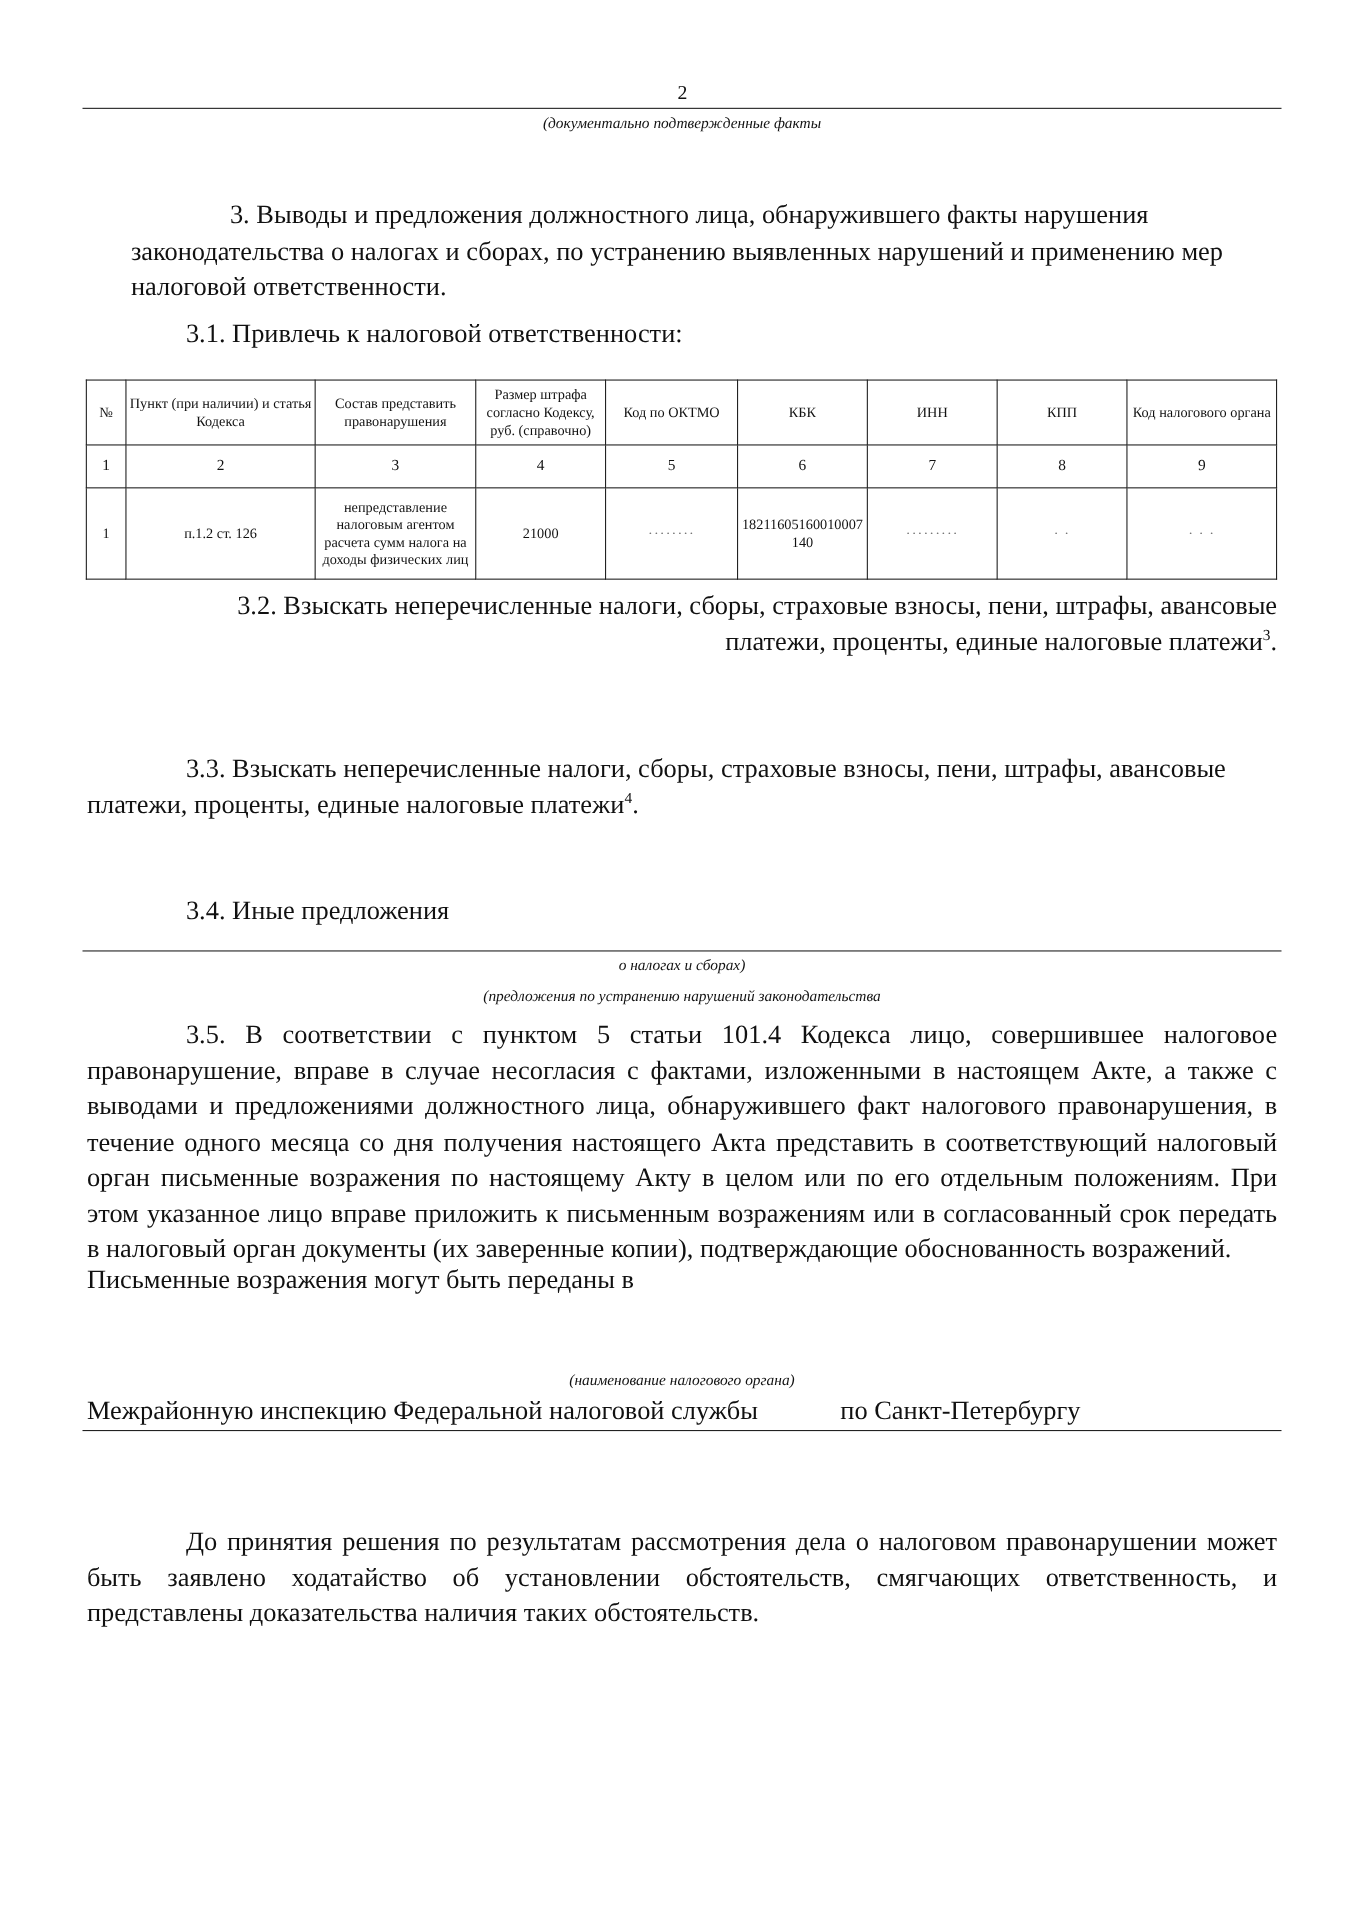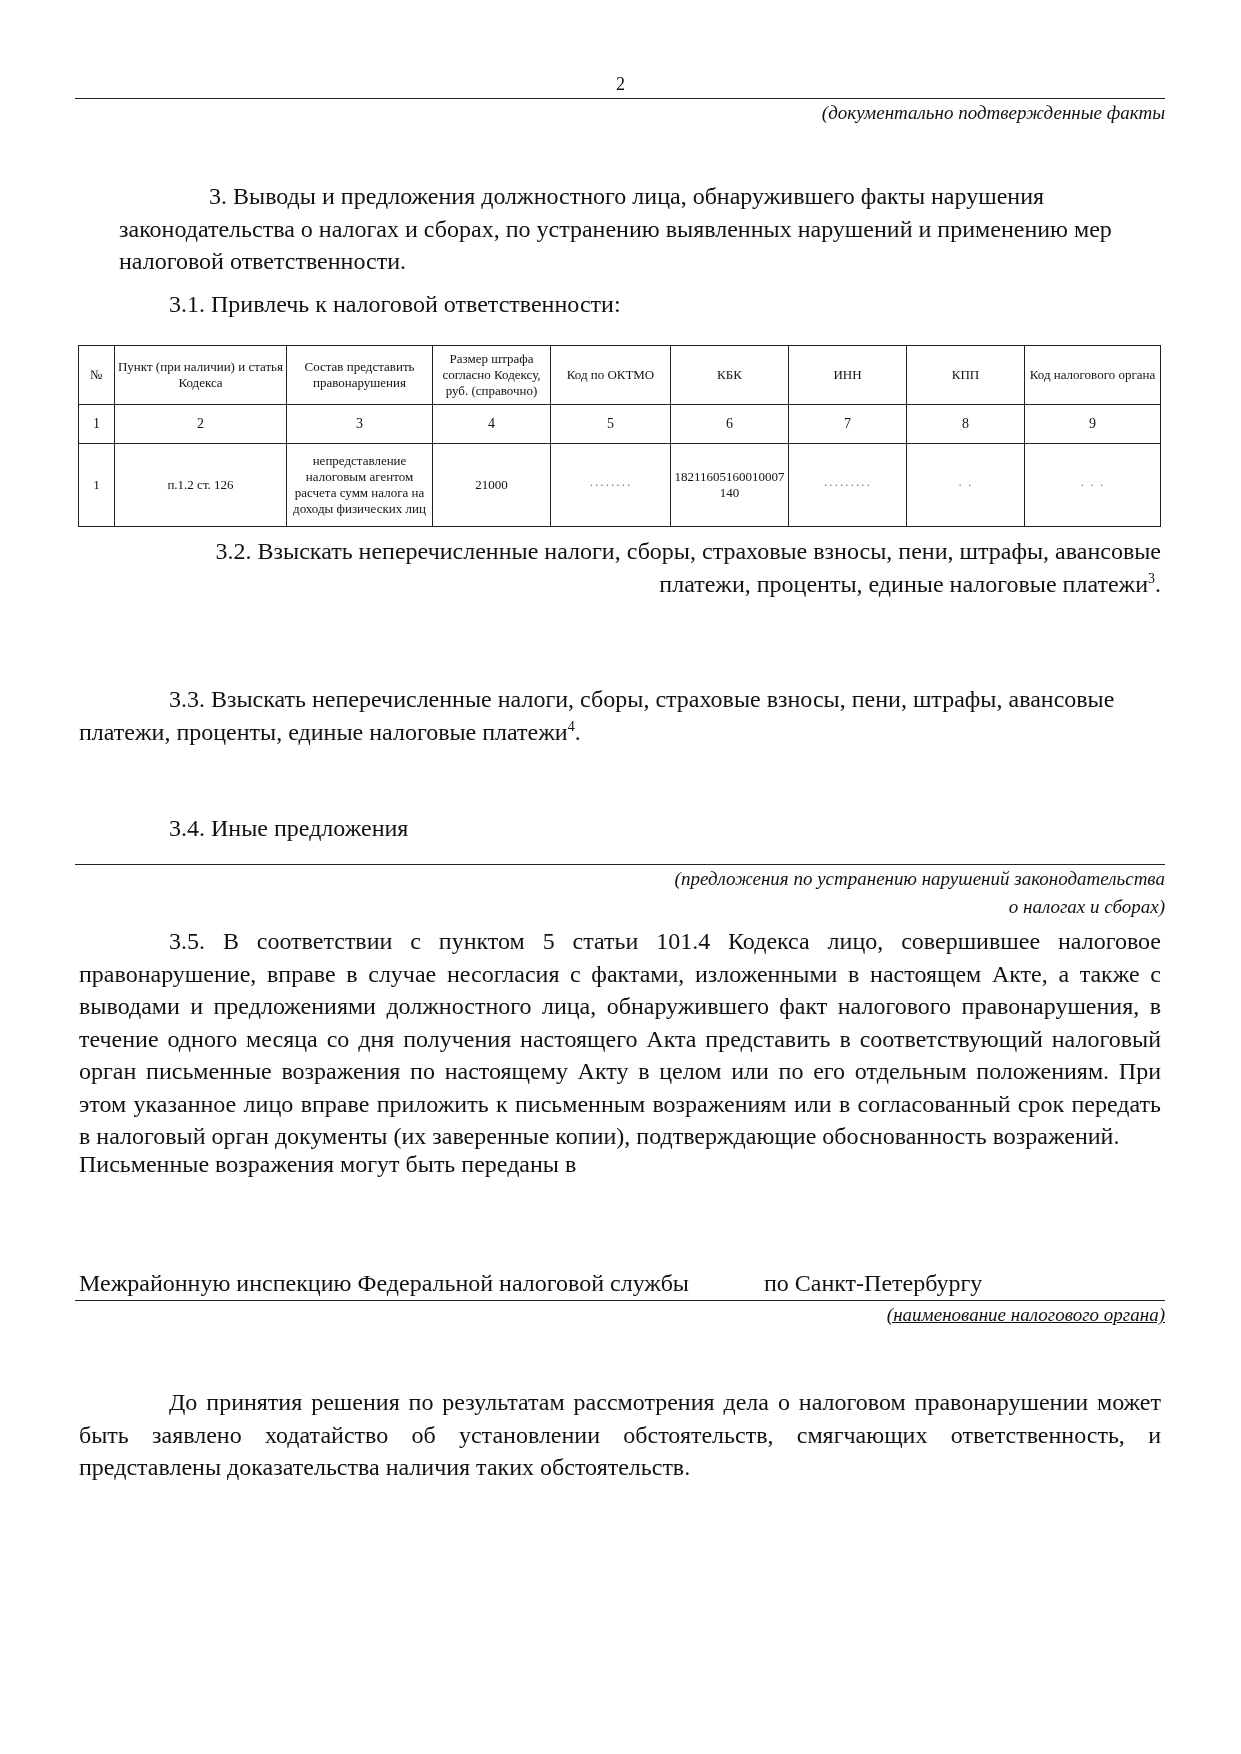--- a/index.html
+++ b/index.html
@@ -1,21 +1,21 @@
 <!DOCTYPE html>
 <html><head>
 <meta charset="utf-8">
 <style>
   html, body { margin: 0; padding: 0; background: #ffffff; }
   body { width: 1241px; height: 1754px; position: relative; overflow: hidden;
          font-family: "Liberation Serif", "DejaVu Serif", serif; color: #111; }
   .abs { position: absolute; }
   .page-num { left: 0; width: 1241px; top: 74px; text-align: center; font-size: 18px; }
   .rule { left: 75px; width: 1090px; height: 0; border-top: 1.5px solid #222; }
-  .caption { left: 75px; width: 1090px; text-align: right; font-style: italic; font-size: 19px; line-height: 28px; }
+  .caption { left: 75px; width: 1090px; text-align: center; font-style: italic; font-size: 14px; line-height: 28px; }
   .body-text { left: 79px; width: 1082px; font-size: 24px; line-height: 32.5px; }
   .indent { text-indent: 90px; }
   .justify { text-align: justify; text-align-last: left; }
   .justify-full { text-align: justify; }
   sup { font-size: 14px; line-height: 0; }
   table.penalty { position: absolute; left: 78px; top: 345px; width: 1082px; border-collapse: collapse;
                   font-size: 13px; line-height: 16px; table-layout: fixed; }
   table.penalty td { border: 1.5px solid #222; text-align: center; vertical-align: middle; padding: 1px 2px; }
   table.penalty tr.head td { height: 56px; }
   table.penalty tr.nums td { height: 36px; font-size: 14px; }
@@ -84,28 +84,28 @@
 </tbody>
   </table>
 
 <div class="abs body-text indent" style="top:535px;text-align:right;"><span>3.2. Взыскать неперечисленные налоги, сборы, страховые взносы, пени, штрафы, авансовые платежи, проценты, единые налоговые платежи</span><sup>3</sup>.</div>
 
 <div class="abs body-text indent" style="top:683px;"><span>3.3. Взыскать неперечисленные налоги, сборы, страховые взносы, пени, штрафы, авансовые платежи, проценты, единые налоговые платежи</span><sup>4</sup>.</div>
 
 <div class="abs body-text indent" style="top:812px;">3.4. Иные предложения</div>
 <div class="abs rule" style="top:864px;"></div>
 <div class="abs caption" style="top:865px;">
+  <div>о налогах и сборах)</div>
   <div>(предложения по устранению нарушений законодательства</div>
-  <div>о налогах и сборах)</div>
 </div>
 
 <div class="abs body-text indent justify" style="top:925px;">3.5. В соответствии с пунктом 5 статьи 101.4 Кодекса лицо, совершившее налоговое правонарушение, вправе в случае несогласия с фактами, изложенными в настоящем Акте, а также с выводами и предложениями должностного лица, обнаружившего факт налогового правонарушения, в течение одного месяца со дня получения настоящего Акта представить в соответствующий налоговый орган письменные возражения по настоящему Акту в целом или по его отдельным положениям. При этом указанное лицо вправе приложить к письменным возражениям или в согласованный срок передать в налоговый орган документы (их заверенные копии), подтверждающие обоснованность возражений.</div>
 <div class="abs body-text" style="top:1148px;">Письменные возражения могут быть переданы в</div>
 
 <div class="abs body-text" style="top:1267px;">
   <span>Межрайонную инспекцию Федеральной налоговой службы</span>
   <span style="color:#fff;">№ ██</span>
   <span>по Санкт-Петербургу</span>
 </div>
 <div class="abs rule" style="top:1300px;"></div>
-<div class="abs caption" style="top:1301px;text-decoration:underline;">(наименование налогового органа)</div>
+<div class="abs caption" style="top:1242px;">(наименование налогового органа)</div>
 
 <div class="abs body-text indent justify-full" style="top:1362px;margin-top:24px;"><span>До принятия решения по результатам рассмотрения дела о налоговом правонарушении может быть заявлено ходатайство об установлении обстоятельств, смягчающих ответственность, и представлены доказательства наличия таких обстоятельств.</span></div>
 
 </body></html>

